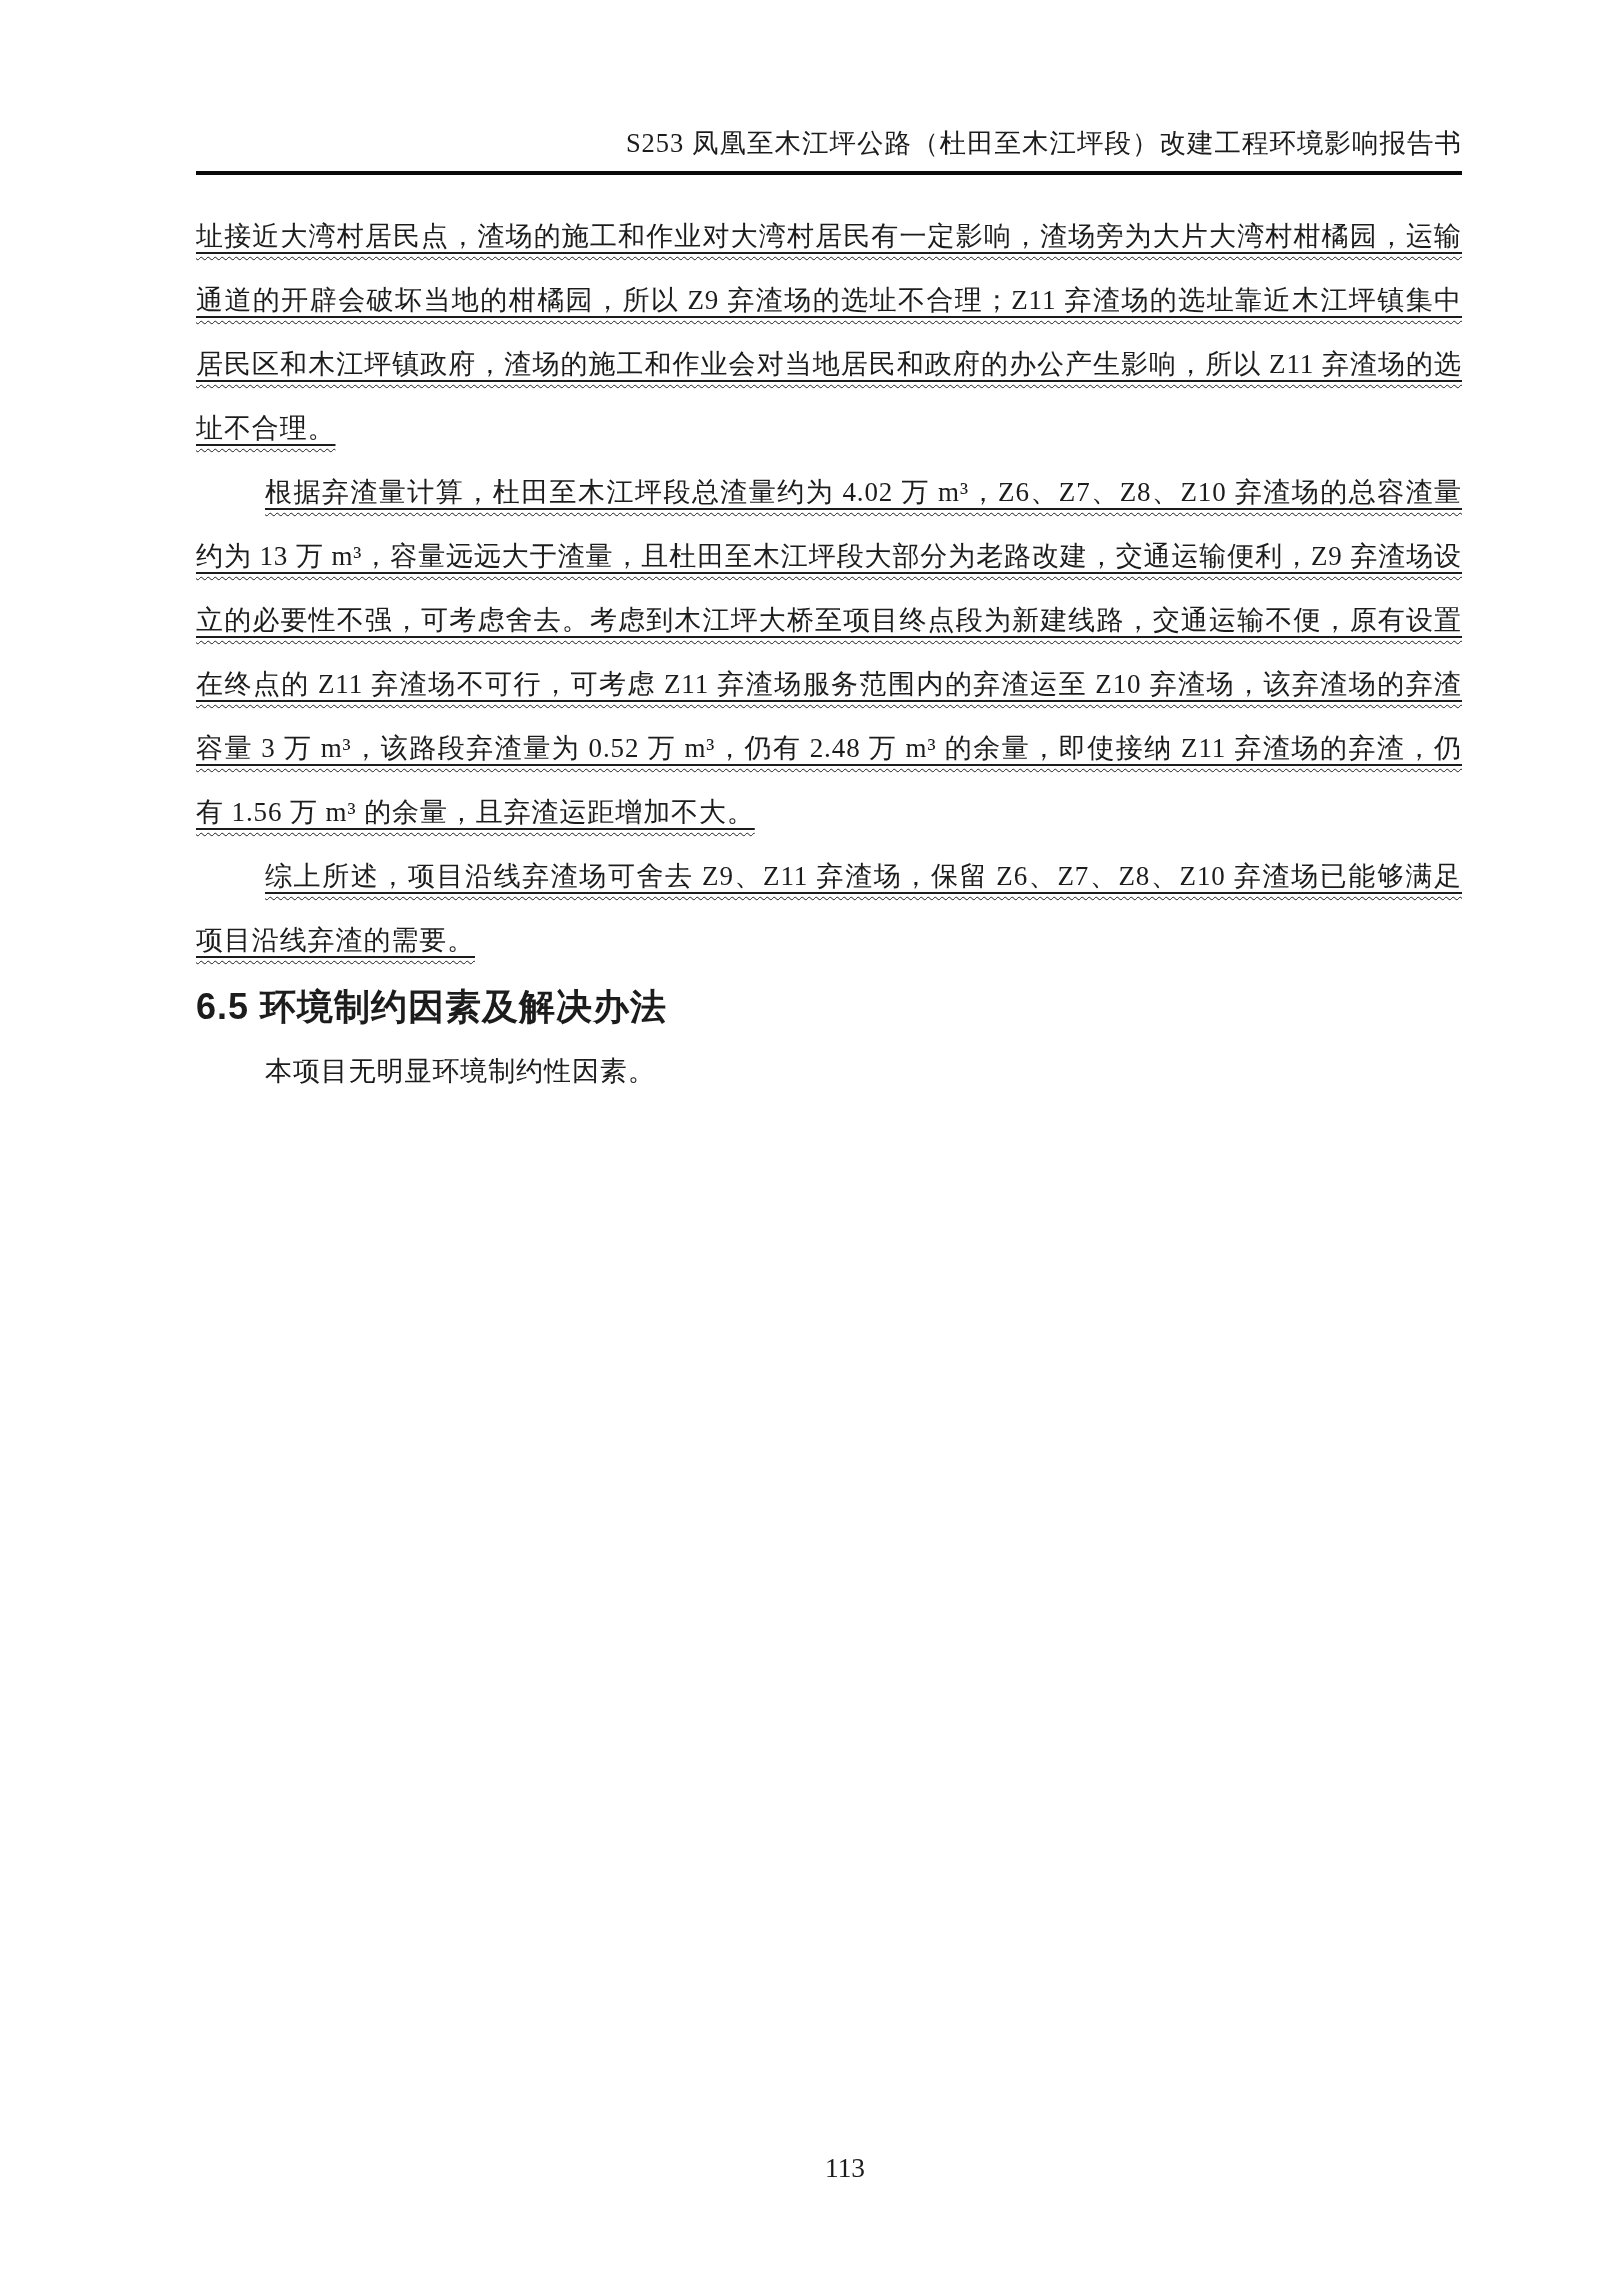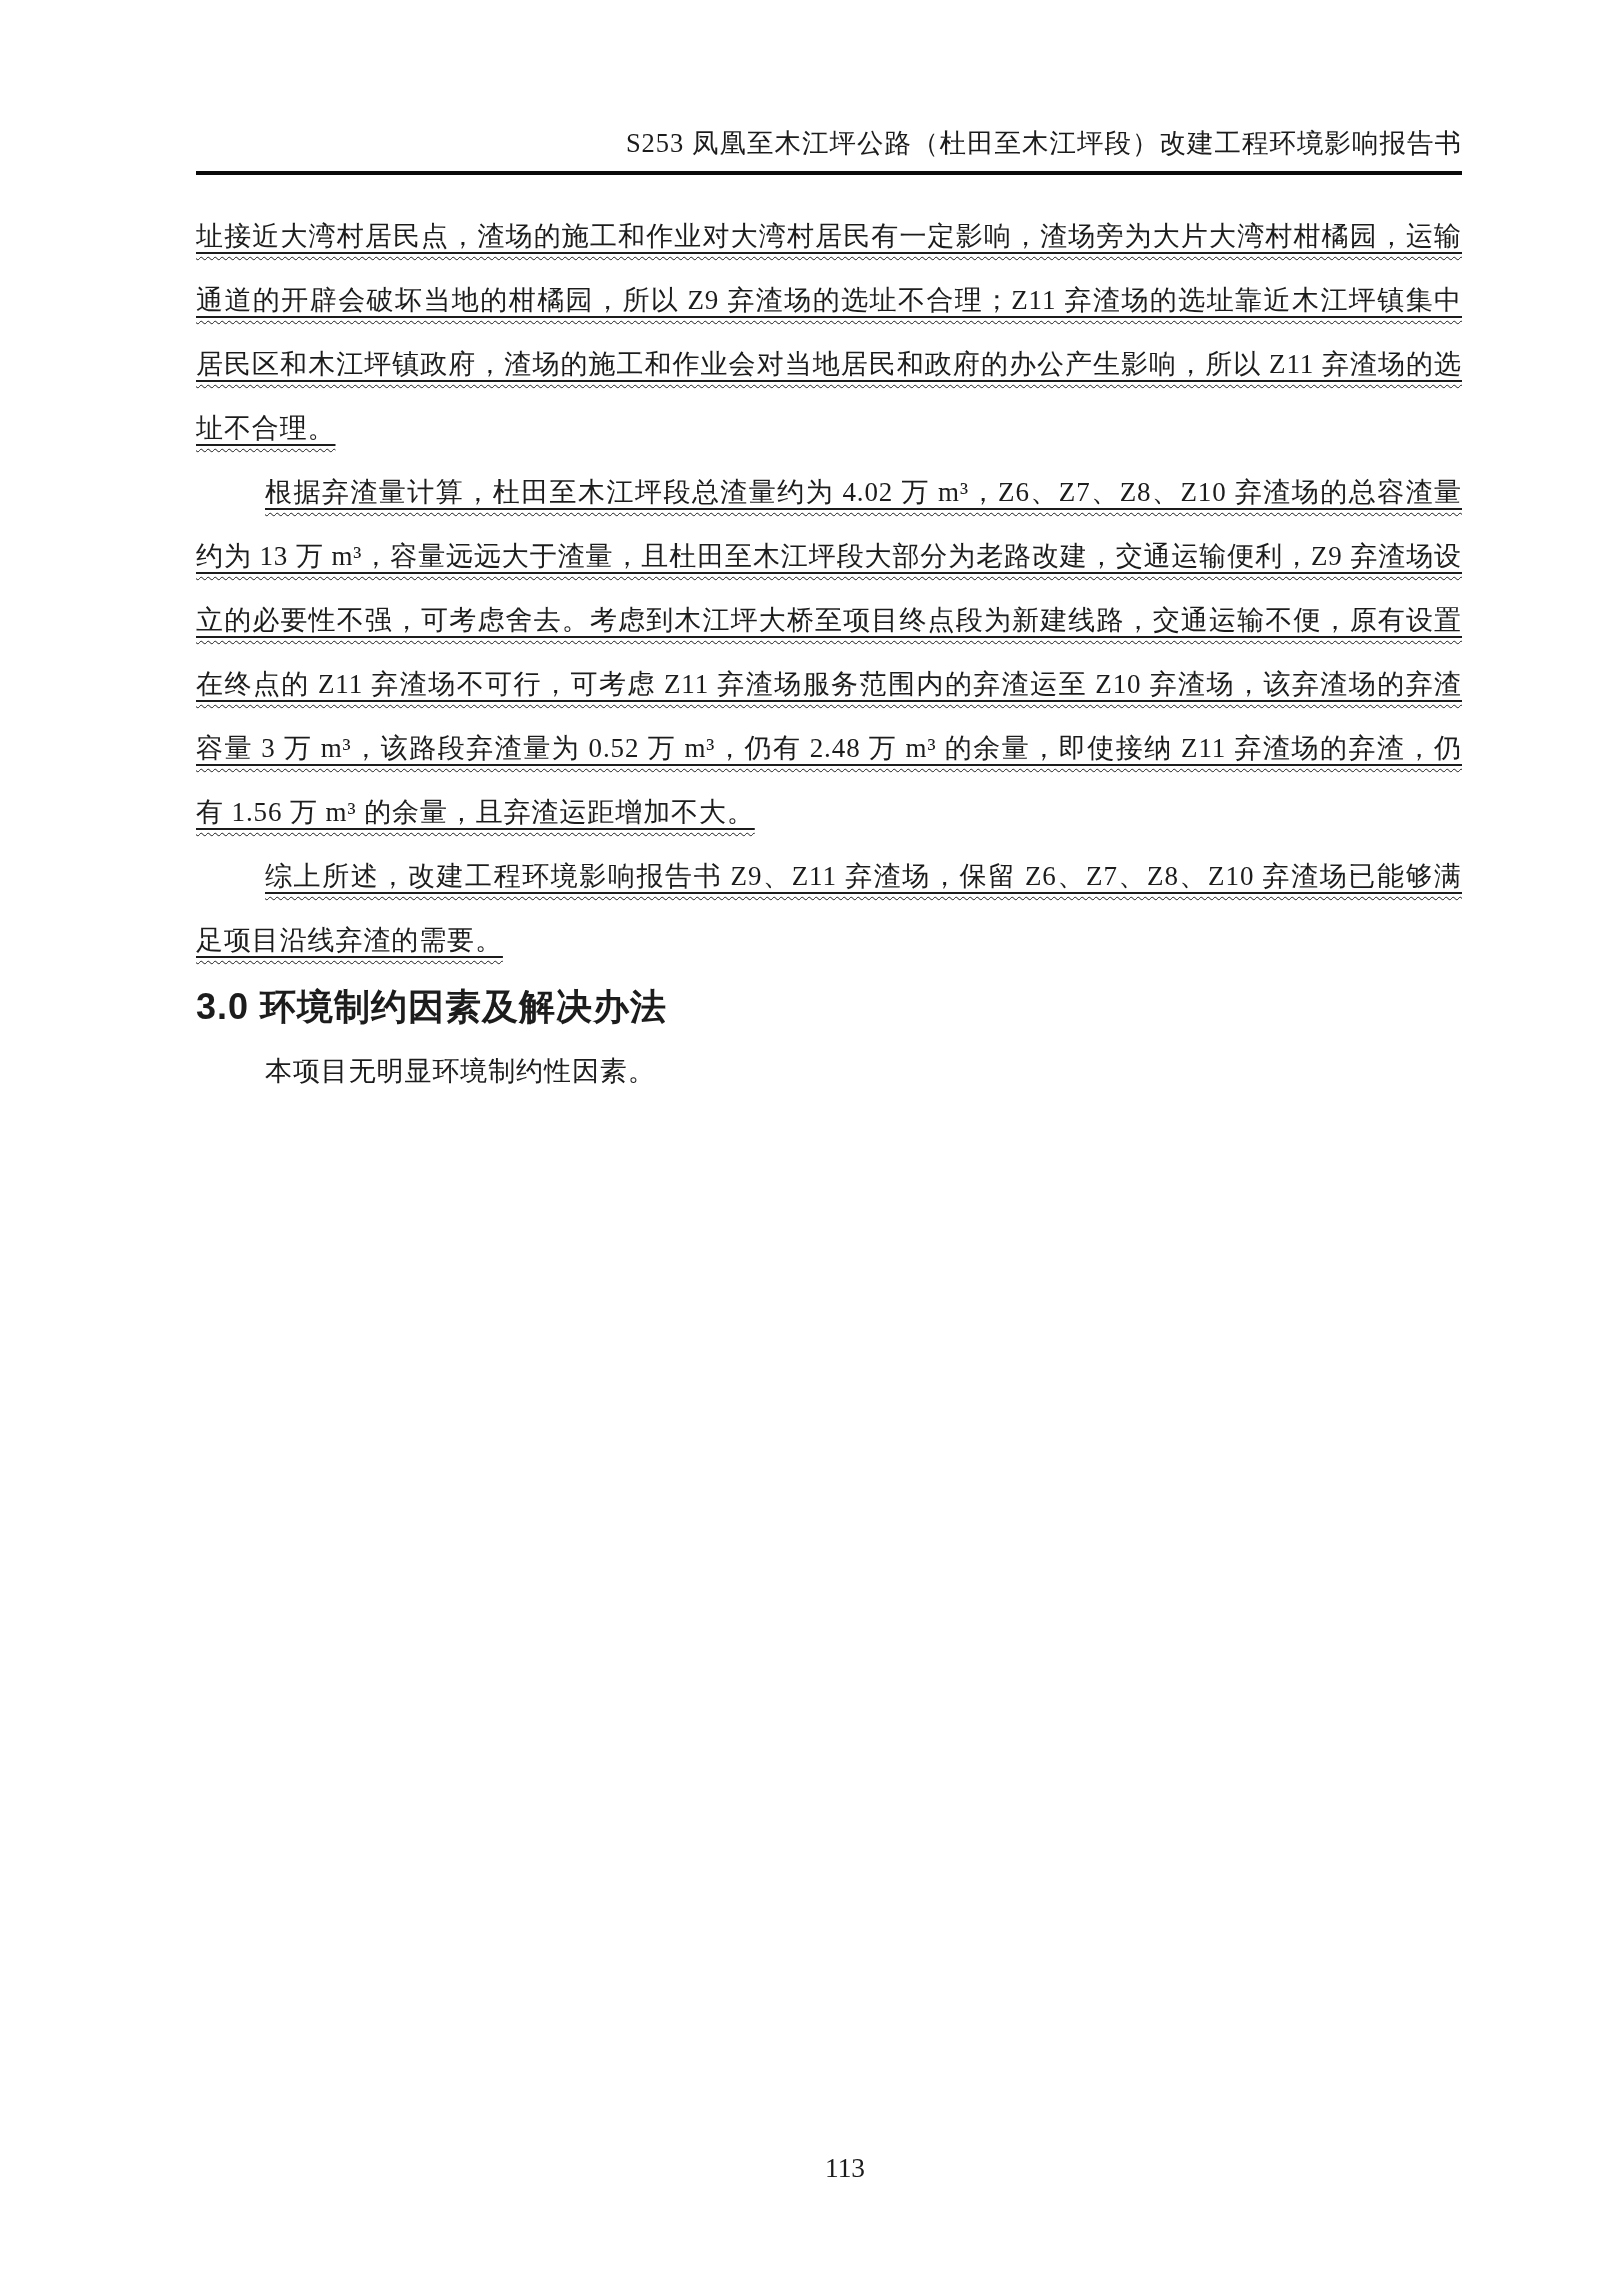--- a/index.html
+++ b/index.html
@@ -93,26 +93,26 @@
       </p>
 
       <p class="para indent">
         <span class="rev-straight">
           <span class="rev-wavy">根据弃渣量计算，杜田至木江坪段总渣量约为 4.02 万 m³，Z6、Z7、Z8、Z10 弃渣场的总容渣量约为 13 万 m³，容量远远大于渣量，且杜田至木江坪段大部分为老路改建，交通运输便利，Z9 弃渣场设立的必要性不强，可考虑舍去。考虑到木江坪大桥至项目终点段为新建线路，交通运输不便，原有设置在终点的 Z11 弃渣场不可行，可考虑 Z11 弃渣场服务范围内的弃渣运至 Z10 弃渣场，该弃渣场的弃渣容量 3 万 m³，该路段弃渣量为 0.52 万 m³，仍有 2.48 万 m³ 的余量，即使接纳 Z11 弃渣场的弃渣，仍有 1.56 万 m³ 的余量，且弃渣运距增加不大。</span>
         </span>
       </p>
 
       <p class="para indent">
         <span class="rev-straight">
-          <span class="rev-wavy">综上所述，改建工程环境影响报告书 Z9、Z11 弃渣场，保留 Z6、Z7、Z8、Z10 弃渣场已能够满足项目沿线弃渣的需要。</span>
+          <span class="rev-wavy">综上所述，项目沿线弃渣场可舍去 Z9、Z11 弃渣场，保留 Z6、Z7、Z8、Z10 弃渣场已能够满足项目沿线弃渣的需要。</span>
         </span>
       </p>
 
       <h2 class="section-heading">
-        <span>3.0 环境制约因素及解决办法</span>
+        <span>6.5 环境制约因素及解决办法</span>
       </h2>
 
       <p class="para indent">
         <span>本项目无明显环境制约性因素。</span>
       </p>
 
     </div>
   </div>
 
   <div class="page-number">

